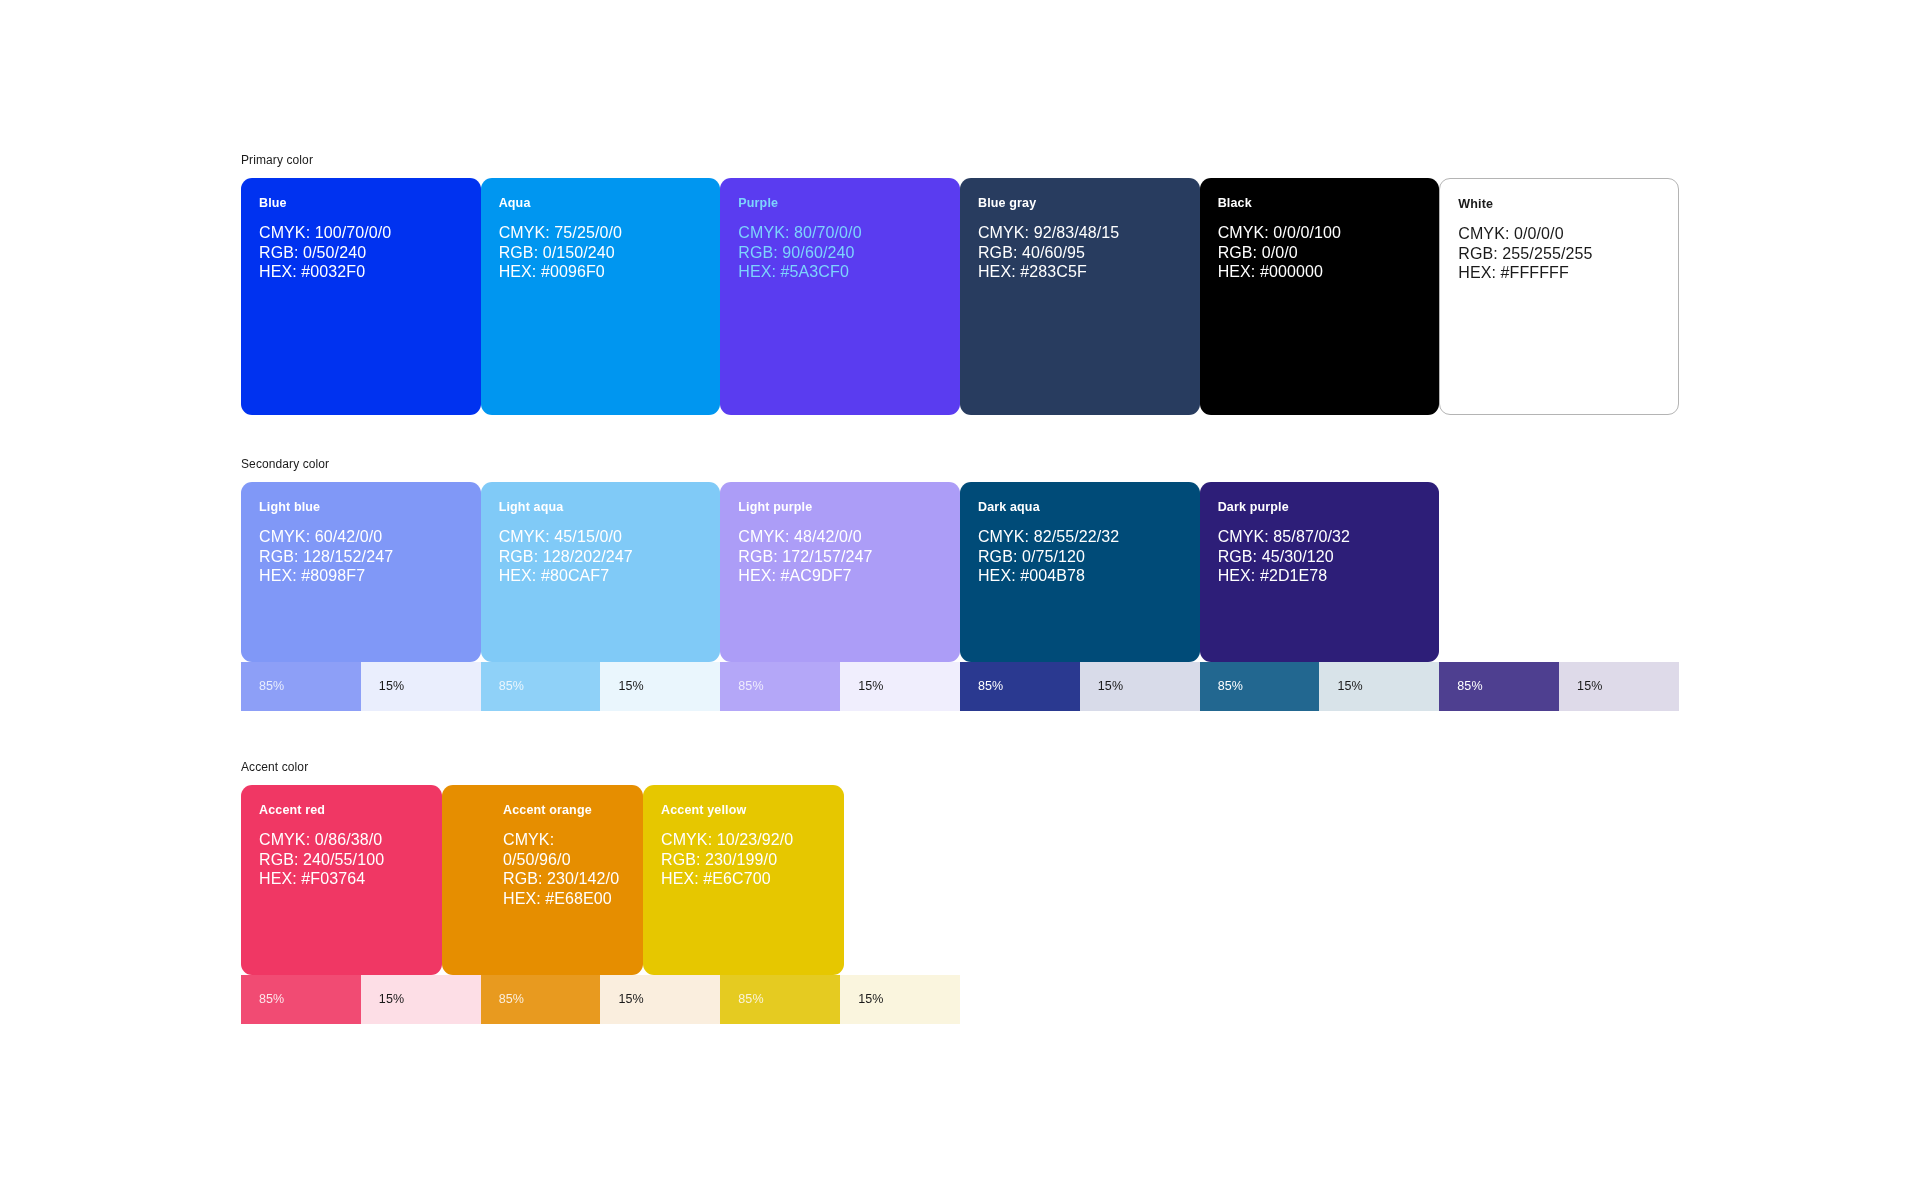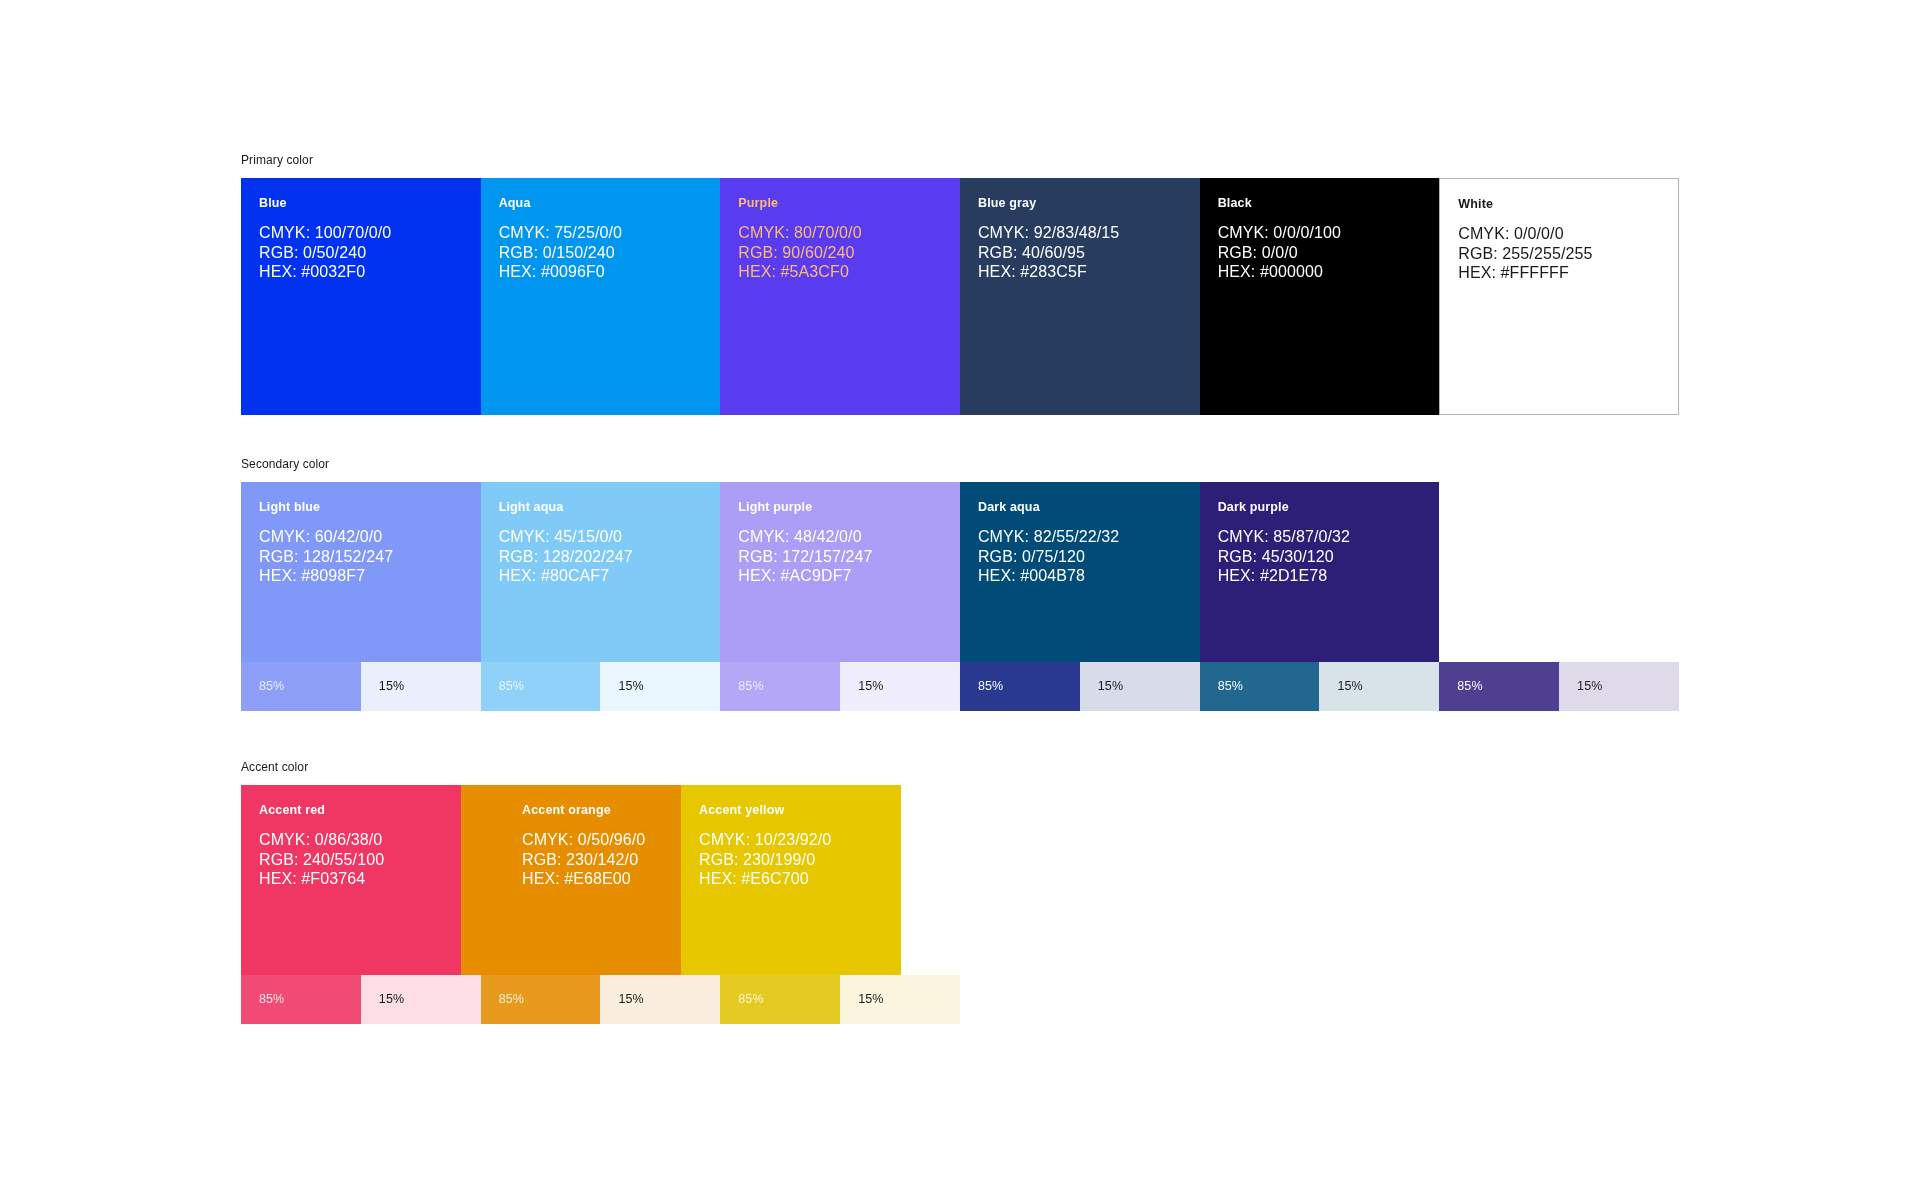--- a/index.html
+++ b/index.html
@@ -35,20 +35,21 @@
 
   
   .swatch-row {
     display: flex;
     width: 100%;
   }
 
   .swatch {
     position: relative;
     box-sizing: border-box;
+    border-radius: 11px;
   }
 
   .swatch-body {
     box-sizing: border-box;
     padding: 18px 18px 0 18px;
   }
 
   .swatch-name {
     font-size: 12.5px;
     font-weight: 700;
@@ -90,21 +91,21 @@
   #secondary-grid  { position: absolute; left: 0; top: 482px; width: 1306px; }
   #secondary-grid .swatch { width: 239.66px; height: 180px; }
   #secondary-tints { position: absolute; left: 0; top: 662px; width: 1438px; }
   #secondary-tints .tint { height: 49px; }
   #secondary-tints .tint.t85 { width: 119.83px; }
   #secondary-tints .tint.t15 { width: 119.83px; }
 
   
   #accent-label { position: absolute; left: 0; top: 759px; }
   #accent-grid  { position: absolute; left: 0; top: 785px; width: 719px; }
-  #accent-grid .swatch { width: 220px; height: 190px; }
+  #accent-grid .swatch { width: 201px; height: 190px; }
   #accent-tints { position: absolute; left: 0; top: 975px; width: 719px; }
   #accent-tints .tint { height: 49px; }
   #accent-tints .tint.t85 { width: 119.83px; }
   #accent-tints .tint.t15 { width: 119.83px; }
 
   .white-swatch { border: 1px solid #b4b4b4; }
 </style>
 </head>
 <body>
 
@@ -124,21 +125,21 @@
       </div>
       <div class="swatch" style="background: rgb(0, 150, 240);">
         <div class="swatch-body" style="color: rgb(255, 255, 255);">
           <div class="swatch-name">Aqua</div>
           <div class="swatch-spec">CMYK: 75/25/0/0</div>
           <div class="swatch-spec">RGB: 0/150/240</div>
           <div class="swatch-spec">HEX: #0096F0</div>
         </div>
       </div>
       <div class="swatch" style="background: rgb(90, 60, 240);">
-        <div class="swatch-body" style="color: #fdba74;">
+        <div class="swatch-body" style="color: #7dd3fc;">
           <div class="swatch-name">Purple</div>
           <div class="swatch-spec">CMYK: 80/70/0/0</div>
           <div class="swatch-spec">RGB: 90/60/240</div>
           <div class="swatch-spec">HEX: #5A3CF0</div>
         </div>
       </div>
       <div class="swatch" style="background: rgb(40, 60, 95);">
         <div class="swatch-body" style="color: rgb(255, 255, 255);">
           <div class="swatch-name">Blue gray</div>
           <div class="swatch-spec">CMYK: 92/83/48/15</div>

